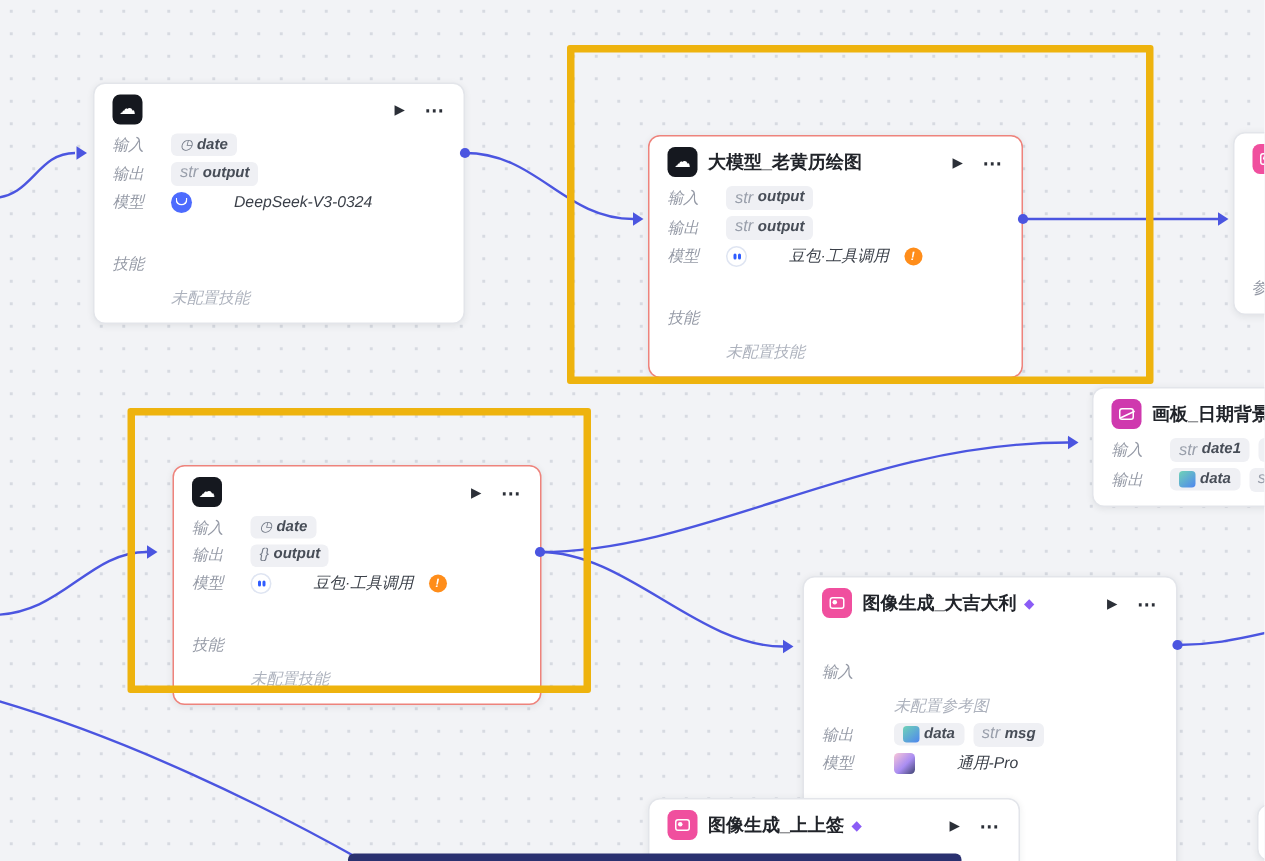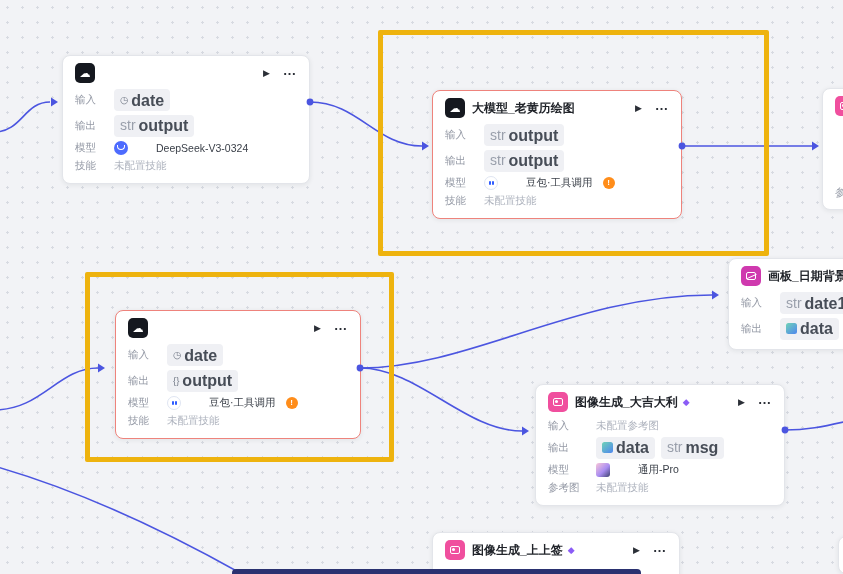--- a/index.html
+++ b/index.html
@@ -33,29 +33,29 @@
   .glyph-frame.diag::before { content:""; position:absolute; left:-1px; top:3.2px;
     width:11px; height:1.2px; background:#fff; transform:rotate(-25deg); }
 
   .title { font-size:12px; font-weight:700; color:#21242a; white-space:nowrap; flex:none; }
   .spacer { flex:1; }
   .play { font-size:9px; color:#2b2f37; margin:0 13px 0 8px; cursor:pointer; }
   .more { font-size:13px; font-weight:700; color:#2b2f37; letter-spacing:1px;
     line-height:1; cursor:pointer; }
   .diamond { font-size:9px; color:#8b5cf6; margin-left:5px; flex:none; }
 
-  .row { display:flex; align-items:center; margin-top:3.5px; min-height:15px; gap:6px; }
+  .row { display:flex; align-items:center; margin-top:3.5px; min-height:15px; gap:6px;font-style:italic; }
   .lbl { font-size:10.5px; color:#959aa6; min-width:33px; flex:none; }
   .lblw { min-width:42px; }
   .pill { display:inline-flex; align-items:center; gap:3px; background:#eff0f4;
     border-radius:4px; padding:1.5px 6px; line-height:1.2; }
-  .ptype { font-size:14px; color:#999fab; }
+  .ptype { font-size:11px; color:#999fab; }
   .pico  { font-size:9.5px; color:#747b88; line-height:1; }
-  .pname { font-size:16px; color:#474d57; font-weight:600; }
-  .muted { font-size:10.5px; color:#adb2bd; }
+  .pname { font-size:10px; color:#474d57; font-weight:600; }
+  .muted { font-size:10.5px; color:#adb2bd;margin-top:46px; }
   .mtext { font-size:10.5px; color:#3b4049; font-weight:500;padding-left:22px; }
 
   .warn { width:12px; height:12px; border-radius:50%; background:#ff8d1a; color:#fff;
     font-size:8px; font-weight:700; display:inline-flex; align-items:center;
     justify-content:center; margin-left:4px; flex:none; }
   .mi { width:14px; height:14px; border-radius:50%; flex:none; display:inline-flex;
     align-items:center; justify-content:center; }
   .mi-deepseek { background:#4d6bfe; }
   .ds-arc { width:8px; height:5px; border:1.3px solid #fff; border-top:none;
     border-radius:0 0 8px 8px; display:block; }

